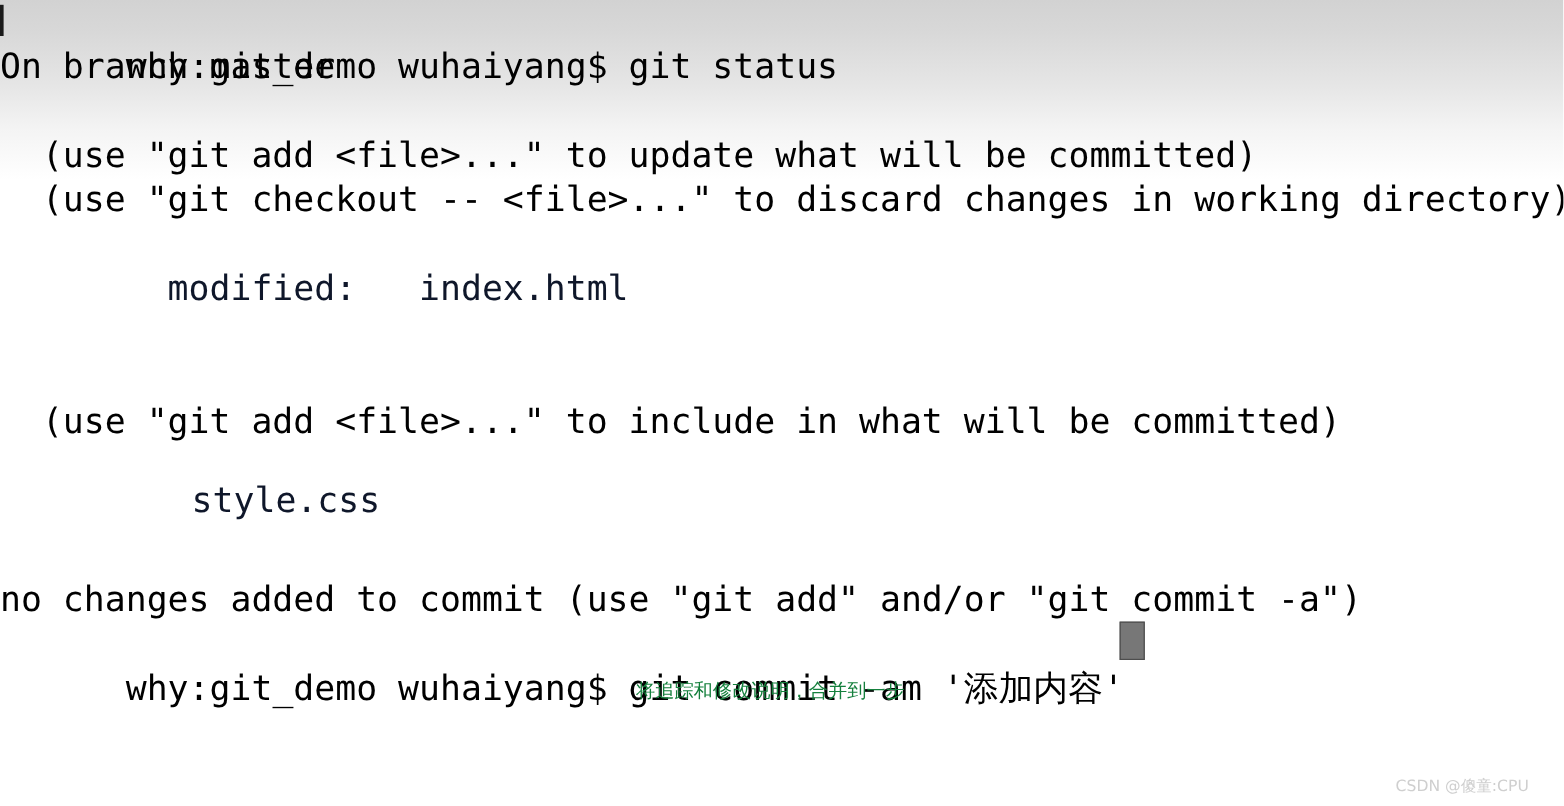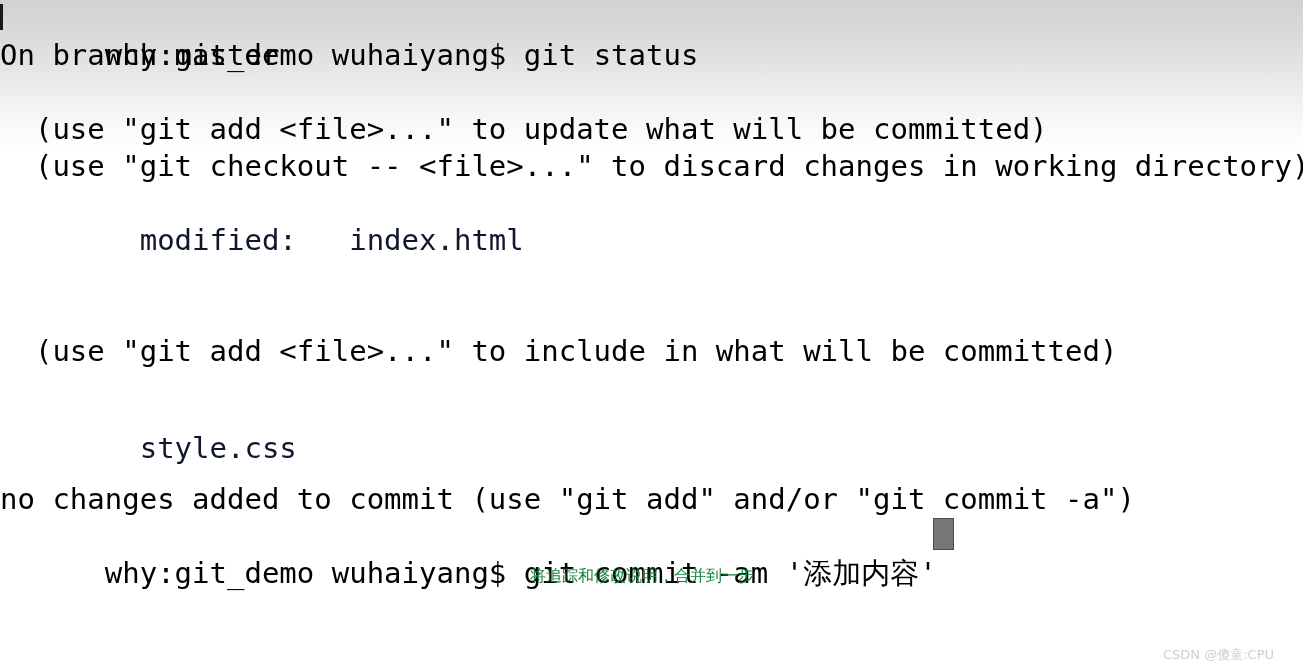--- a/index.html
+++ b/index.html
@@ -91,21 +91,21 @@
     </div>
 
     <div class="line" style="top:37px;">On branch master</div>
     <div class="line" style="top:111px;">  (use "git add &lt;file&gt;..." to update what will be committed)</div>
     <div class="line" style="top:148px;">  (use "git checkout -- &lt;file&gt;..." to discard changes in working directory)</div>
     <div class="line" style="top:185px;"></div>
     <div class="line red" style="top:222px;">        modified:   index.html</div>
     <div class="line" style="top:259px;"></div>
     <div class="line" style="top:333px;">  (use "git add &lt;file&gt;..." to include in what will be committed)</div>
     <div class="line" style="top:370px;"></div>
-    <div class="line red" style="top:430px;">        style.css</div>
+    <div class="line red" style="top:399px;padding-left:20px;">        style.css</div>
     <div class="line" style="top:444px;"></div>
     <div class="line" style="top:481px;">no changes added to commit (use "git add" and/or "git commit -a")</div>
 
     <div class="line" style="top:518px;">
       <span>why:git_demo wuhaiyang$ git commit -am '添加内容'</span>
     </div>
 
     <div class="block-cursor" style="left:933px; top:518px;"></div>
 
   </div>

